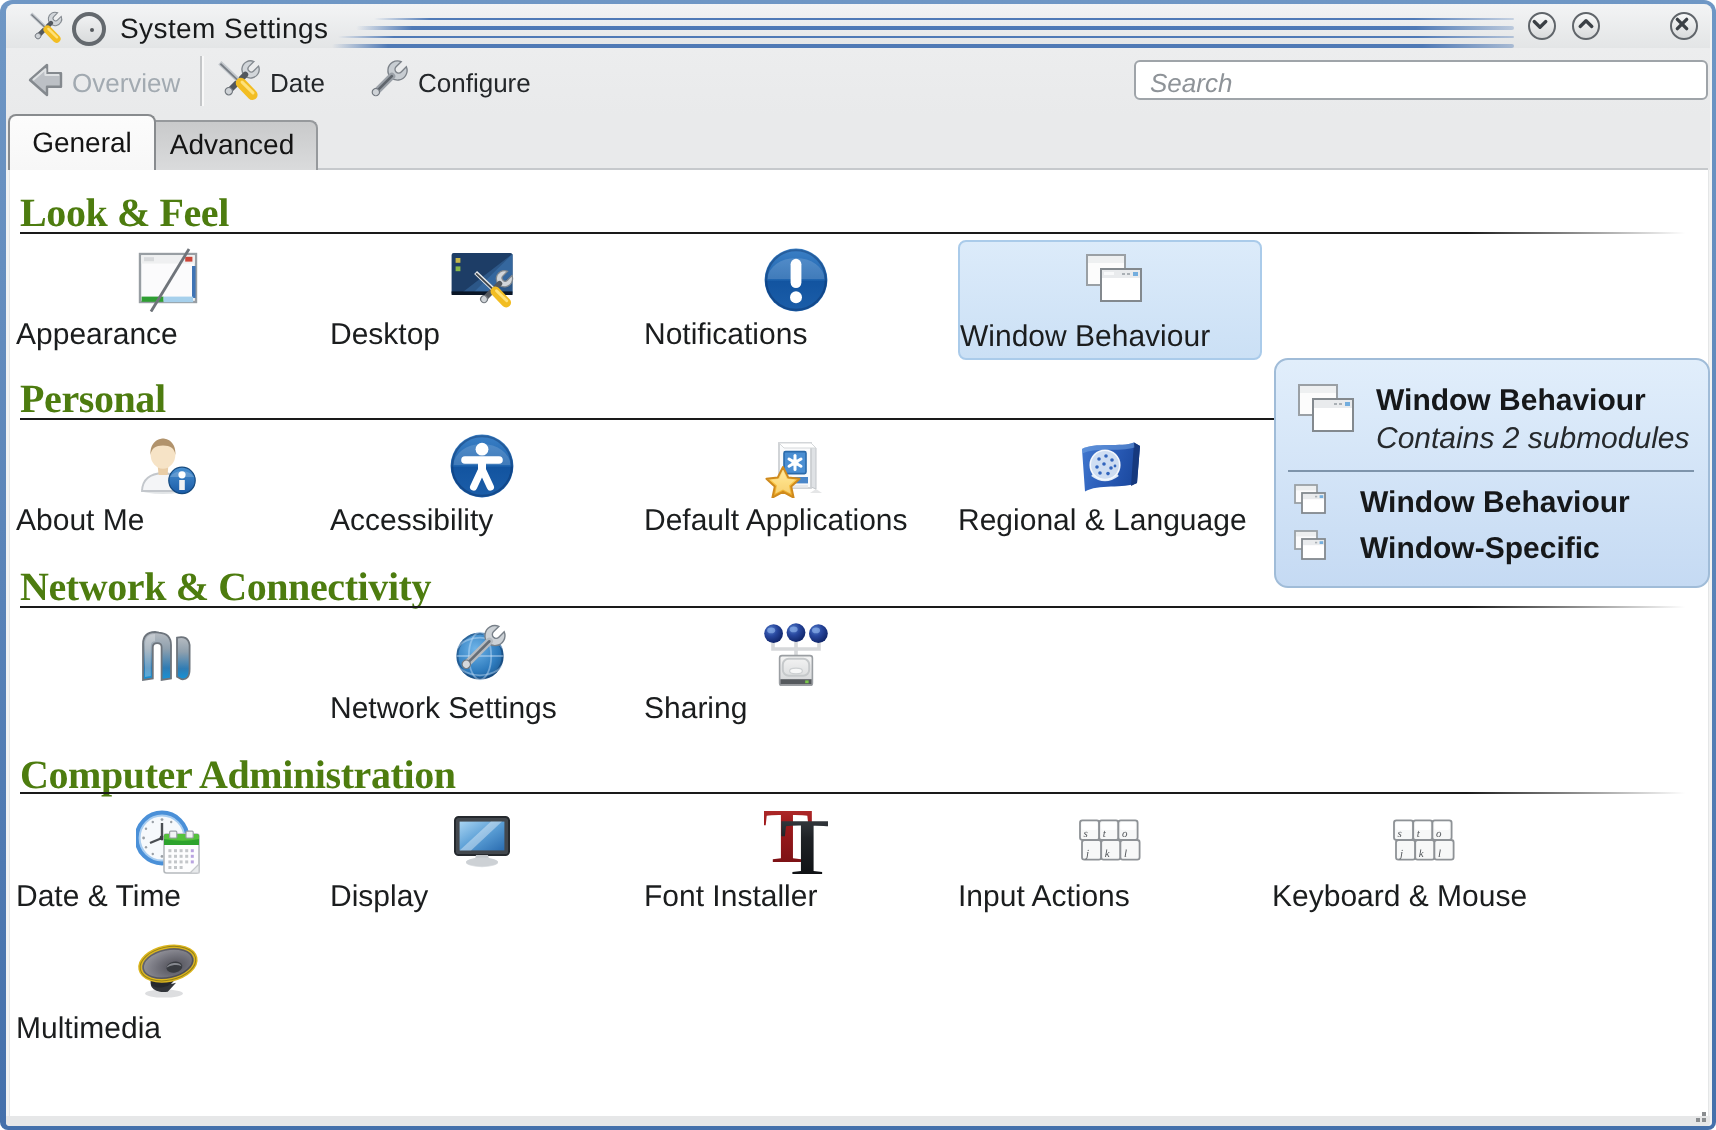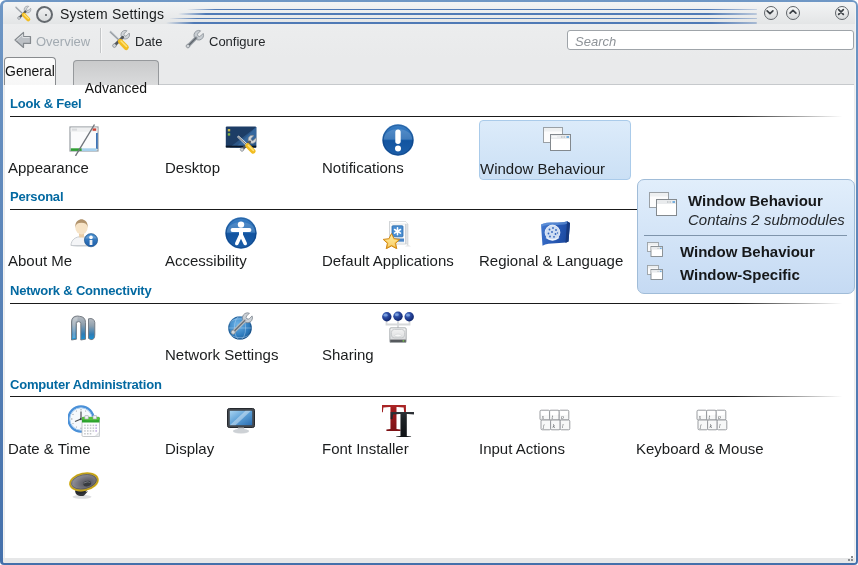--- a/index.html
+++ b/index.html
@@ -31,28 +31,28 @@
 #toolbar { position:absolute; left:3px; top:24px; width:852px; height:33px;
   background:linear-gradient(to bottom,#ecedee,#e9eaeb); }
 .tbtext { position:absolute; top:10px; font-size:13px; color:#24272a; }
 #sep1 { position:absolute; left:97px; top:4px; width:1px; height:25px; background:#c4c6c8; box-shadow:1px 0 0 #f8f8f8; }
 #search { position:absolute; left:564px; top:5.5px; width:287px; height:20px; background:#fff;
   border:1px solid #9fa4a9; border-radius:3px; }
 #search span { position:absolute; left:7px; top:3px; font-size:13px; font-style:italic; color:#8e9398; }
 
 #tabbar { position:absolute; left:3px; top:57px; width:852px; height:28px; background:#e9eaeb; }
 .tab { position:absolute; font-size:14px; color:#141414; text-align:center; }
-#tab1 { left:1px; top:0px; width:52px; height:28px; background:linear-gradient(to bottom,#fcfcfc,#f7f7f7);
+#tab1 { left:1px; top:0px; width:74px; height:28px; background:linear-gradient(to bottom,#fcfcfc,#f7f7f7);
   border:1px solid #888b8e; border-bottom:none; border-radius:4px 4px 0 0; padding-top:5px; z-index:2;}
 #tab2 { left:70px; top:3px; width:86px; height:25px; background:linear-gradient(to bottom,#c9cacb,#dadbdc);
-  border:1px solid #96999c; border-bottom:none; border-radius:4px 4px 0 0; padding-top:19px; z-index:1;}
+  border:1px solid #96999c; border-bottom:none; border-radius:4px 4px 0 0; padding-top:3px; z-index:1;}
 
 #content { position:absolute; left:5px; top:85px; width:849px; height:473px; background:#ffffff; }
 #statusbar { position:absolute; left:3px; top:558px; width:852px; height:5px; background:#e6e7e8; border-radius:0 0 2px 2px;}
-.sechead { position:absolute; left:10px; font-size:13px; font-weight:bold; color:#0369a1; letter-spacing:-0.2px; }
+.sechead { position:absolute; left:10px; font-size:20px; font-weight:bold; color:#4d7c0f; letter-spacing:-0.2px;font-family:Liberation Serif, serif; }
 .secline { position:absolute; left:10px; height:1px; width:841px;
   background:linear-gradient(to right, #1a1a1a 0%, #1a1a1a 86%, rgba(26,26,26,0) 99%); }
 .item { position:absolute; width:152px; height:60px; }
 .item .ic { position:absolute; left:60px; top:4px; width:32px; height:32px; }
 .item .lb { position:absolute; left:0; top:38.5px; width:152px; text-align:left; font-size:15px; color:#1b1d1e; white-space:nowrap; }
 #selitem { background:linear-gradient(to bottom,#dcebfa,#cbe0f5); border:1px solid #aacbea; border-radius:4px; }
 
 #tooltip { position:absolute; left:637px; top:179px; width:218px; height:115px;
   background:linear-gradient(to bottom,#e1eefb,#c5daf3); border:1px solid #a0bcd8; border-radius:7px; z-index:10; }
 #tooltip .t1 { position:absolute; left:50px; top:12px; font-size:15px; font-weight:bold; color:#16181a; }
@@ -528,20 +528,21 @@
   <g transform="rotate(-12 16 11)">
     <path d="M8.5 14.5 a8 5.5 0 0 0 9.5 6.5 l-5 3.5 a8 5 0 0 1 -6.5 -7.5 Z" fill="#32353a"></path>
     <ellipse cx="11.5" cy="18.6" rx="6" ry="3.2" fill="#26292d"></ellipse>
     <ellipse cx="16" cy="10.8" rx="14.1" ry="8.3" fill="url(#rCone)" stroke="#dcb61e" stroke-width="1.9"></ellipse>
     <ellipse cx="16" cy="10.8" rx="14.1" ry="8.3" fill="none" stroke="#94801a" stroke-width="0.5"></ellipse>
     <ellipse cx="16" cy="10.8" rx="12.6" ry="7" fill="none" stroke="rgba(40,40,46,0.45)" stroke-width="0.8"></ellipse>
     <ellipse cx="18.8" cy="13.2" rx="4" ry="2.7" fill="#383b40"></ellipse>
     <path d="M14.8 12.7 a4 2.7 0 0 1 7.6 0.8 a5.6 3.4 0 0 0 -7.6 -0.8 Z" fill="#85888e"></path>
   </g>
 </svg></div>
+    <div class="lb">Multimedia</div>
   </div>
 
 <div id="tooltip">
   <div id="tt-icon" style="position:absolute;left:8px;top:10px;width:32px;height:32px;"><svg width="32" height="32" viewBox="0 0 32 32">
   <rect x="3.5" y="2.5" width="19" height="15" fill="#fcfcfc" stroke="#9aa0a5" stroke-width="1"></rect>
   <rect x="4" y="3" width="18" height="3.5" fill="#eef0f1"></rect>
   <rect x="10.5" y="9.5" width="20" height="16" fill="#ffffff" stroke="#83898e" stroke-width="1"></rect>
   <rect x="11" y="10" width="19" height="4" fill="#e9ebed"></rect>
   <rect x="26.5" y="11" width="2.5" height="2" fill="#74aede"></rect>
   <rect x="23.5" y="11.5" width="1.5" height="1" fill="#aab0b5"></rect>

